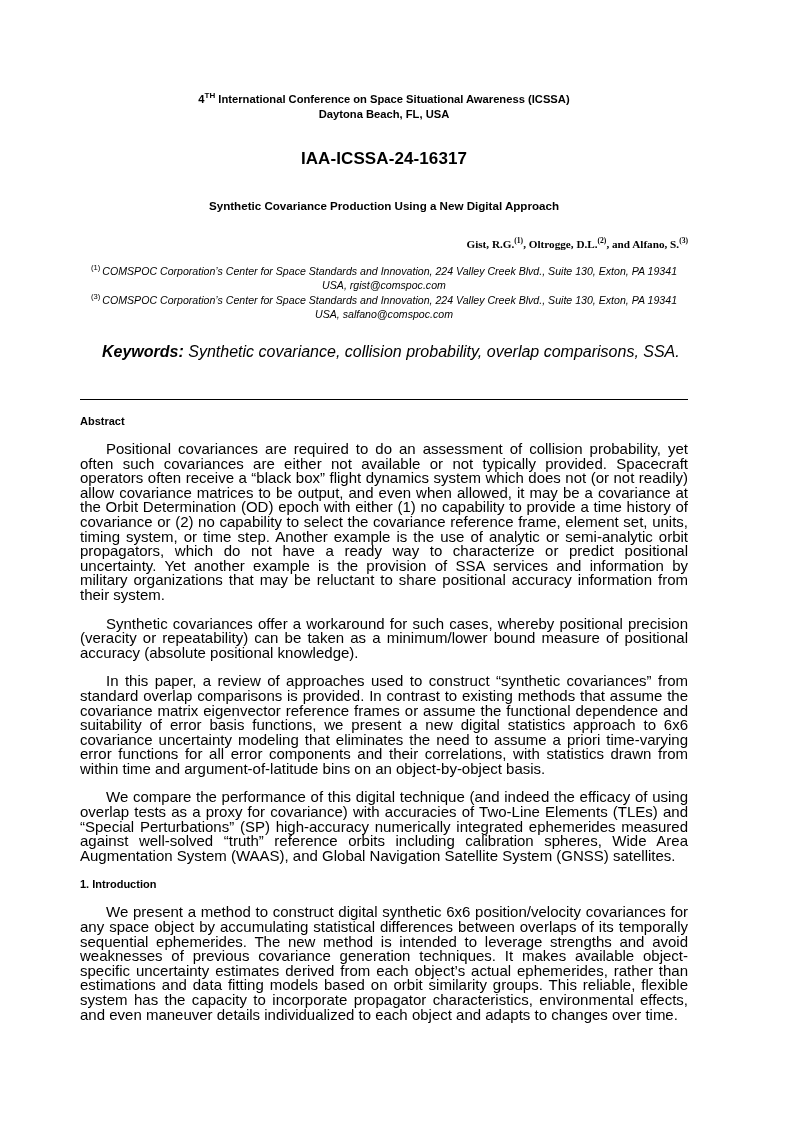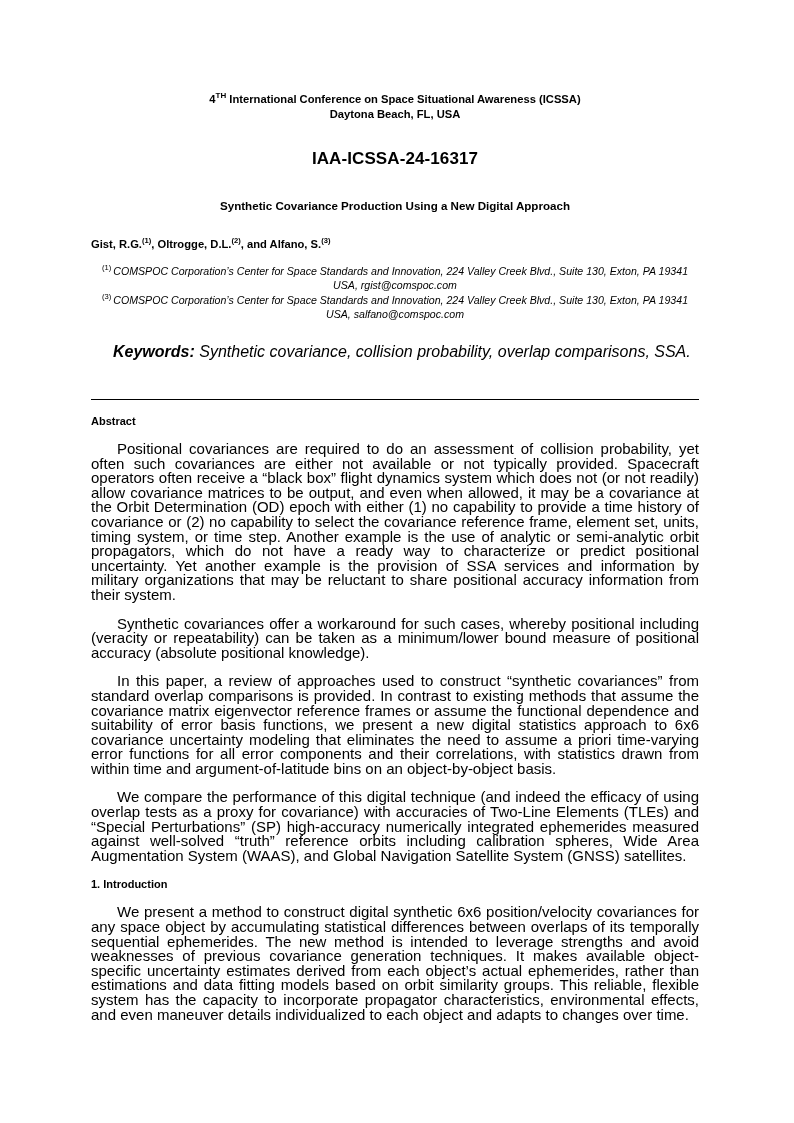--- a/index.html
+++ b/index.html
@@ -13,21 +13,21 @@
     height: 1123px;
     background: #ffffff;
     margin: 0 auto;
     overflow: hidden;
     font-family: "Liberation Sans", sans-serif;
     color: #000000;
     box-sizing: border-box;
   }
   .content {
     position: absolute;
-    left: 91px;
+    left: 80px;
     top: 0;
     width: 608px;
   }
 
   
   .conf-header {
     margin-top: 92px;
     text-align: center;
     font-weight: bold;
     font-size: 11.2px;
@@ -50,23 +50,24 @@
   .paper-title {
     margin-top: 30px;
     text-align: center;
     font-weight: bold;
     font-size: 11.6px;
   }
 
   
   .authors {
     margin-top: 26px;
-    text-align: left;
+    text-align: right;
     font-weight: bold;
     font-size: 11.2px;
+    font-family: Liberation Serif, serif;
   }
   .authors .sup,
   .affil .sup {
     font-size: 7.6px;
     vertical-align: super;
     line-height: 0;
   }
   .affiliations {
     margin-top: 14px;
     text-align: center;
@@ -143,21 +144,21 @@
       <span class="affil"><span class="sup">(1) </span><span>COMSPOC Corporation’s Center for Space Standards and Innovation, 224 Valley Creek Blvd., Suite 130, Exton, PA 19341 USA, rgist@comspoc.com</span></span>
       <span class="affil"><span class="sup">(3) </span><span>COMSPOC Corporation’s Center for Space Standards and Innovation, 224 Valley Creek Blvd., Suite 130, Exton, PA 19341 USA, salfano@comspoc.com</span></span>
     </div>
 
     <div class="keywords"><span class="kw-label">Keywords:</span><span> Synthetic covariance, collision probability, overlap comparisons, SSA.</span></div>
 
     <hr class="divider">
 
     <div class="section-heading">Abstract</div>
     <p class="body first-after-heading">Positional covariances are required to do an assessment of collision probability, yet often such covariances are either not available or not typically provided.  Spacecraft operators often receive a “black box” flight dynamics system which does not (or not readily) allow covariance matrices to be output, and even when allowed, it may be a covariance at the Orbit Determination (OD) epoch with either (1) no capability to provide a time history of covariance or (2) no capability to select the covariance reference frame, element set, units, timing system, or time step.  Another example is the use of analytic or semi-analytic orbit propagators, which do not have a ready way to characterize or predict positional uncertainty.   Yet another example is the provision of SSA services and information by military organizations that may be reluctant to share positional accuracy information from their system.</p>
-    <p class="body">Synthetic covariances offer a workaround for such cases, whereby positional including (veracity or repeatability) can be taken as a minimum/lower bound measure of positional accuracy (absolute positional knowledge).</p>
+    <p class="body">Synthetic covariances offer a workaround for such cases, whereby positional precision (veracity or repeatability) can be taken as a minimum/lower bound measure of positional accuracy (absolute positional knowledge).</p>
     <p class="body">In this paper, a review of approaches used to construct “synthetic covariances” from standard overlap comparisons is provided.  In contrast to existing methods that assume the covariance matrix eigenvector reference frames or assume the functional dependence and suitability of error basis functions, we present a new digital statistics approach to 6x6 covariance uncertainty modeling that eliminates the need to assume a priori time-varying error functions for all error components and their correlations, with statistics drawn from within time and argument-of-latitude bins on an object-by-object basis.</p>
     <p class="body">We compare the performance of this digital technique (and indeed the efficacy of using overlap tests as a proxy for covariance) with accuracies of Two-Line Elements (TLEs) and “Special Perturbations” (SP) high-accuracy numerically integrated ephemerides measured against well-solved “truth” reference orbits including calibration spheres, Wide  Area Augmentation System (WAAS), and Global Navigation Satellite System (GNSS) satellites.</p>
 
     <div class="section-heading">1. Introduction</div>
     <p class="body first-after-heading">We present a method to construct digital synthetic 6x6 position/velocity covariances for any space object by accumulating statistical differences between overlaps of its temporally sequential ephemerides.  The new method is intended to leverage strengths and avoid weaknesses of previous covariance generation techniques.  It makes available object-specific uncertainty estimates derived from each object’s actual ephemerides, rather than estimations and data fitting models based on orbit similarity groups.   This reliable, flexible system has the capacity to incorporate propagator characteristics, environmental effects, and even maneuver details individualized to each object and adapts to changes over time.</p>
 
   </div>
 </div>
 
 </body></html>

